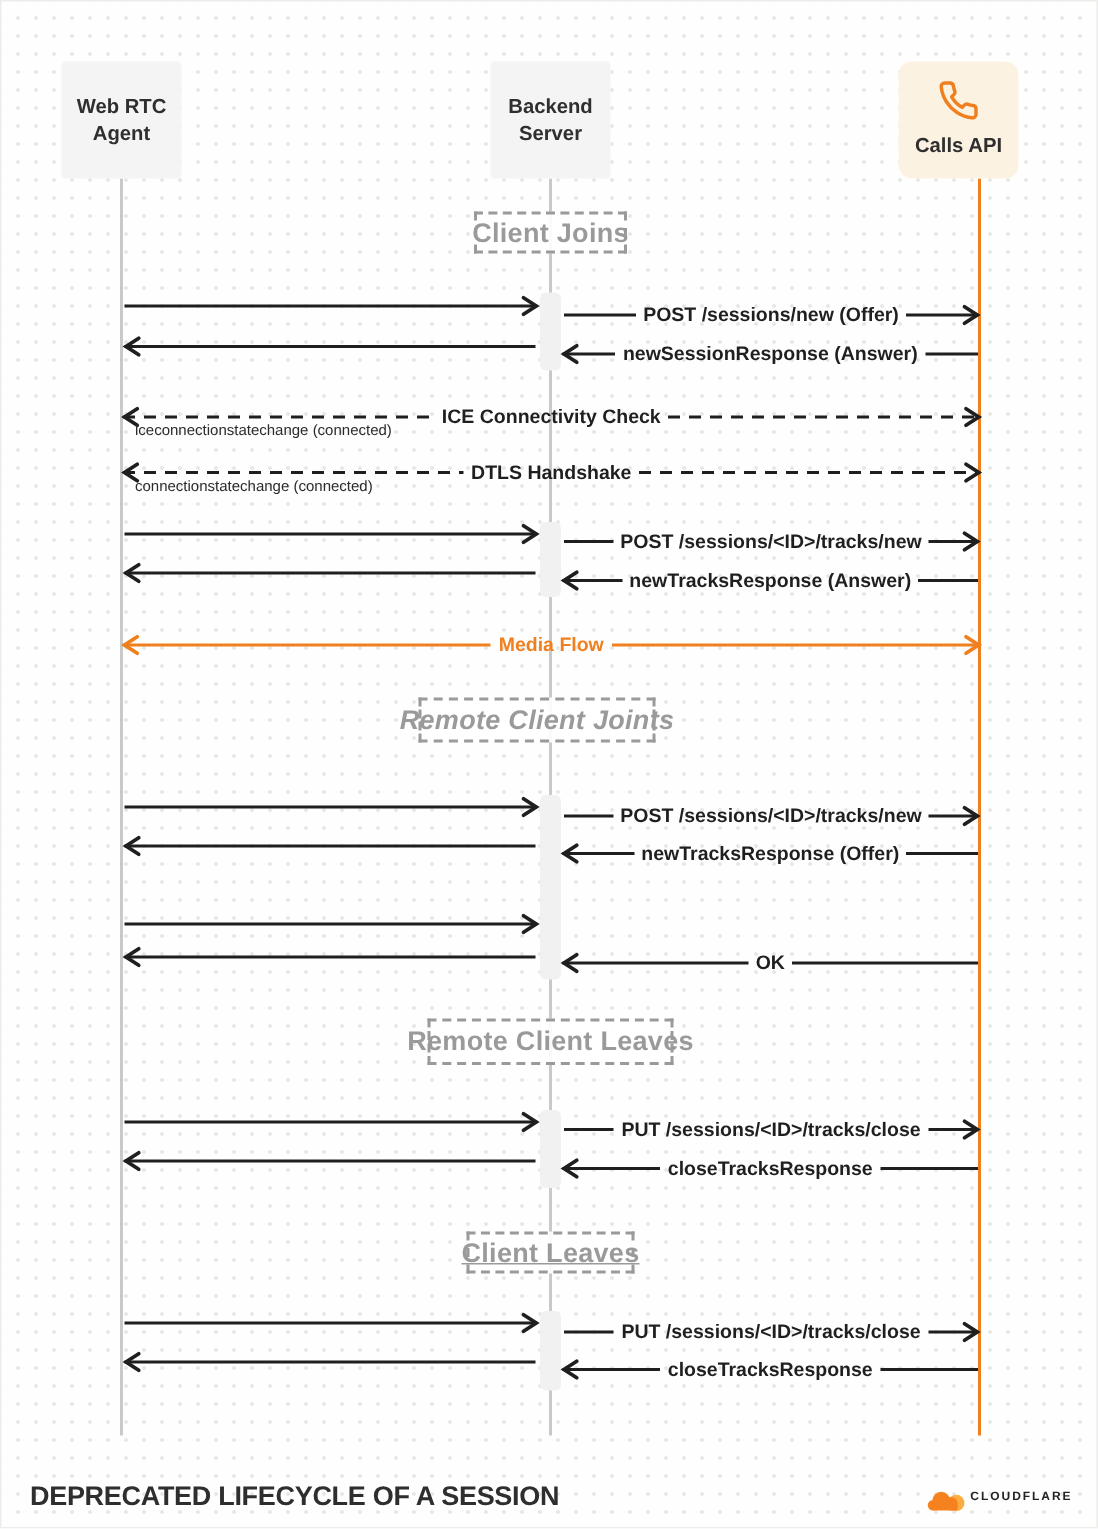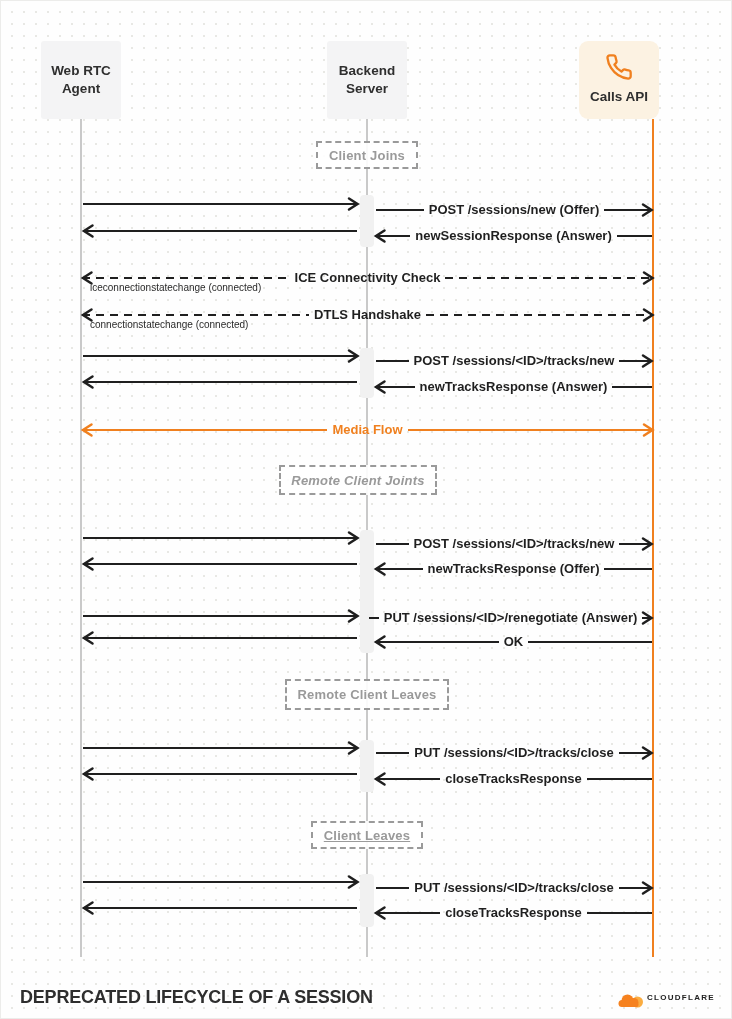--- a/index.html
+++ b/index.html
@@ -17,21 +17,21 @@
     text-align:center;font-weight:700;font-size:13.5px;line-height:1.35;color:#2F2F2F;
     box-sizing:border-box;
   }
   .actor.accent{background:#FCF2E2;border-radius:9px;}
   .actor.accent svg{margin-bottom:7px;}
   .lifeline{position:absolute;width:2px;background:#C9C9C9;}
   .lifeline.accent{width:2.5px;background:#F0801F;}
   .activation{position:absolute;left:359px;width:14px;background:#F1F1F1;border-radius:4px;}
   .phase{
     position:absolute;border:2px dashed #9A9A9A;background:rgba(255,255,255,0.9);
-    color:#9A9A9A;font-weight:700;font-size:13px;letter-spacing:.2px;
+    color:#9A9A9A;font-weight:700;font-size:18px;letter-spacing:.2px;
     display:flex;align-items:center;justify-content:center;box-sizing:border-box;white-space:nowrap;
   }
   .msg{position:absolute;height:18px;display:flex;align-items:center;}
   .msg .seg{flex:1;height:2.5px;}
   .msg .seg.solid{background:#1F1F1F;}
   .msg .seg.dashed{background:repeating-linear-gradient(90deg,#1F1F1F 0 8px,transparent 8px 14px);}
   .msg.accent .seg.solid{background:#F0801F;}
   .msg .lbl{font-weight:700;font-size:13px;line-height:18px;padding:0 5px;white-space:nowrap;color:#1F1F1F;}
   .msg.accent .lbl{color:#F0801F;}
   .msg .sub{position:absolute;left:8px;top:12.5px;font-size:10px;font-weight:400;color:#2B2B2B;white-space:nowrap;}
@@ -68,21 +68,21 @@
     <div class="activation" style="top: 739px; height: 52px;"></div>
     <div class="activation" style="top: 873px; height: 53px;"></div>
     <div class="actor" style="left: 40px; top: 40px;">
       <span>Web RTC</span>
       <span>Agent</span>
     </div>
     <div class="actor" style="left: 326px; top: 40px;">
       <span>Backend</span>
       <span>Server</span>
     </div>
-    <div class="actor accent" style="left: 578px; top: 40px;">
+    <div class="actor accent" style="left: 598px; top: 40px;">
       <svg width="28" height="28" viewBox="0 0 24 24">
         <path d="M22 16.92v3a2 2 0 0 1-2.18 2 19.79 19.79 0 0 1-8.63-3.07 19.5 19.5 0 0 1-6-6 19.79 19.79 0 0 1-3.07-8.67A2 2 0 0 1 4.11 2h3a2 2 0 0 1 2 1.72 12.84 12.84 0 0 0 .7 2.81 2 2 0 0 1-.45 2.11L8.09 9.91a16 16 0 0 0 6 6l1.27-1.27a2 2 0 0 1 2.11-.45 12.84 12.84 0 0 0 2.81.7A2 2 0 0 1 22 16.92z" fill="none" stroke="#F0801F" stroke-width="2" stroke-linejoin="round" stroke-linecap="round"></path>
       </svg>
       <span>Calls API</span>
     </div>
     <div class="phase" style="left: 315px; top: 140px; width: 102px; height: 28px;">
       <span>Client Joins</span>
     </div>
     <div class="phase" style="left: 278px; top: 464px; width: 158px; height: 30px; font-style: italic;">
       <span>Remote Client Joints</span>
@@ -211,28 +211,20 @@
       <svg class="head l" width="14" height="16" viewBox="0 0 14 16">
         <path d="M11.5 2.5 L3 8 L11.5 13.5" fill="none" stroke="#1F1F1F" stroke-width="2.5" stroke-linecap="round" stroke-linejoin="miter"></path>
       </svg>
     </div>
     <div class="msg" style="left: 82px; top: 606px; width: 275px;">
       <div class="seg solid" style="background: rgb(31, 31, 31);"></div>
       <svg class="head r" width="14" height="16" viewBox="0 0 14 16">
         <path d="M3 2.5 L11.5 8 L3 13.5" fill="none" stroke="#1F1F1F" stroke-width="2.5" stroke-linecap="round" stroke-linejoin="miter"></path>
       </svg>
     </div>
-    <div class="msg" style="left: 368px; top: 608px; width: 283px;">
-      <div class="seg solid" style="background: rgb(31, 31, 31);"></div>
-      <span class="lbl">PUT /sessions/&lt;ID&gt;/renegotiate (Answer)</span>
-      <div class="seg solid" style="background: rgb(31, 31, 31);"></div>
-      <svg class="head r" width="14" height="16" viewBox="0 0 14 16">
-        <path d="M3 2.5 L11.5 8 L3 13.5" fill="none" stroke="#1F1F1F" stroke-width="2.5" stroke-linecap="round" stroke-linejoin="miter"></path>
-      </svg>
-    </div>
     <div class="msg" style="left: 82px; top: 628px; width: 274px;">
       <div class="seg solid" style="background: rgb(31, 31, 31);"></div>
       <svg class="head l" width="14" height="16" viewBox="0 0 14 16">
         <path d="M11.5 2.5 L3 8 L11.5 13.5" fill="none" stroke="#1F1F1F" stroke-width="2.5" stroke-linecap="round" stroke-linejoin="miter"></path>
       </svg>
     </div>
     <div class="msg" style="left: 374px; top: 632px; width: 277px;">
       <div class="seg solid" style="background: rgb(31, 31, 31);"></div>
       <span class="lbl">OK</span>
       <div class="seg solid" style="background: rgb(31, 31, 31);"></div>

